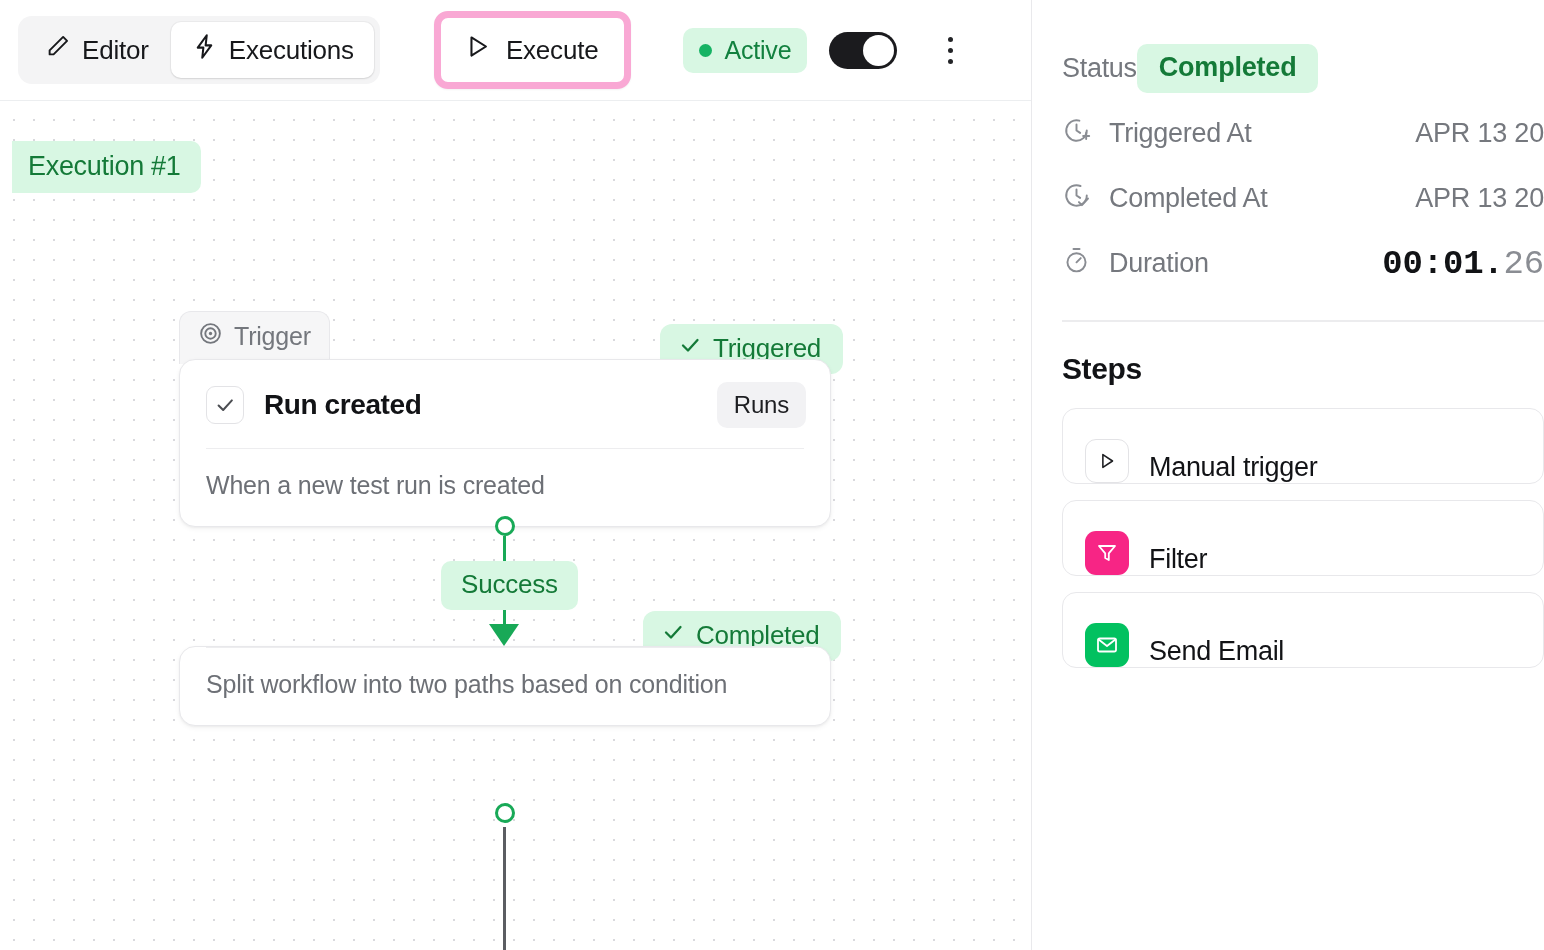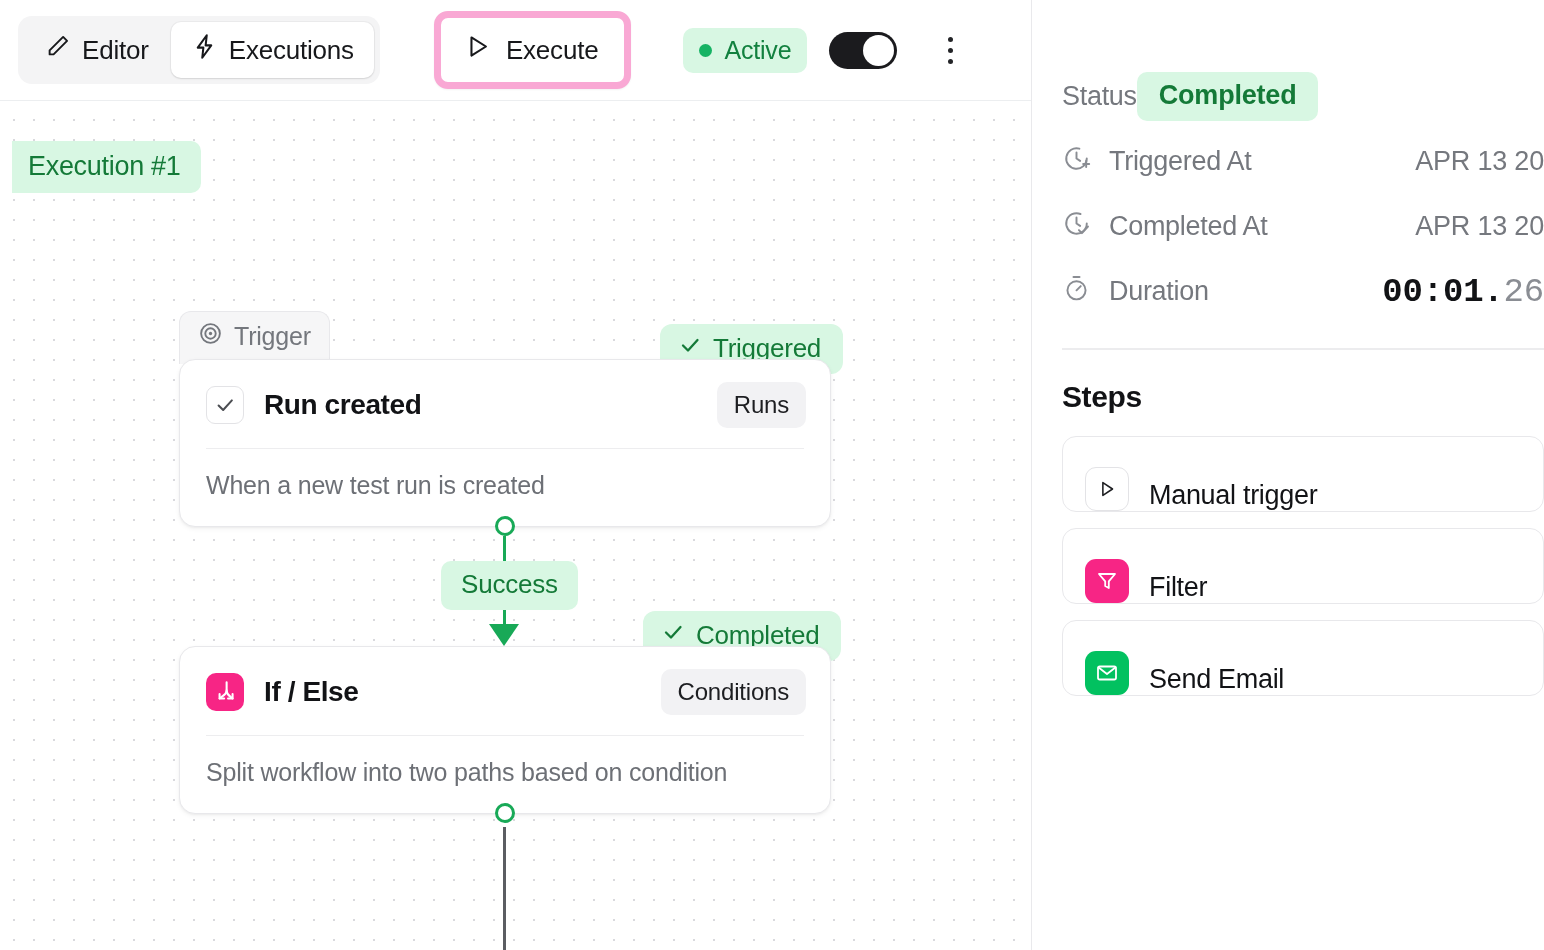--- a/index.html
+++ b/index.html
@@ -234,21 +234,20 @@
     background: #5b5d62;
   }
 
   
   .right-pane {
     position: relative;
     width: 512px; height: 686px;
     background: #ffffff;
     padding: 0;
     overflow: hidden;
-    margin-top: 28px;
   }
   .meta-list { padding: 36px 0 0 0; }
   .meta-row {
     display: flex; align-items: center;
     height: 65px;
     padding-left: 30px;
     white-space: nowrap;
   }
   .meta-label {
     display: flex; align-items: center; gap: 18px;
@@ -413,32 +412,20 @@
       <div class="status-badge" style="left:631px; top:489px;">
         <span>
           <svg width="24" height="24" viewBox="0 0 24 24" fill="none" stroke="#147a38" stroke-width="2.3" stroke-linecap="round" stroke-linejoin="round">
             <path d="M5 12.5 10 17.5 19.5 7"></path>
           </svg>
         </span>
         <span>Completed</span>
       </div>
 
       <div class="node" style="left:167px; top:545px;">
-        <div class="node-head">
-          <div class="icon-box pink">
-            <svg width="26" height="26" viewBox="0 0 24 24" fill="none" stroke="#ffffff" stroke-width="1.9" stroke-linecap="round" stroke-linejoin="round">
-              <path d="M13.5 3v7.5c0 3-2 4.2-4 5.6L7 18"></path>
-              <path d="M13.5 10.5c0 3 1.6 4.4 3.4 5.8L19 18"></path>
-              <path d="M7 13.8V18h4.2"></path>
-              <path d="M19 13.8V18h-4.2"></path>
-            </svg>
-          </div>
-          <div class="node-title">If / Else</div>
-          <div class="node-chip">Conditions</div>
-        </div>
         <div class="node-div"></div>
         <div class="node-desc">Split workflow into two paths based on condition</div>
       </div>
 
       <div class="port" style="left:483px; top:702px;"></div>
       <div class="tail-line" style="left:491px; top:726px; height:125px;"></div>
 
     </div>
   </div>
 

